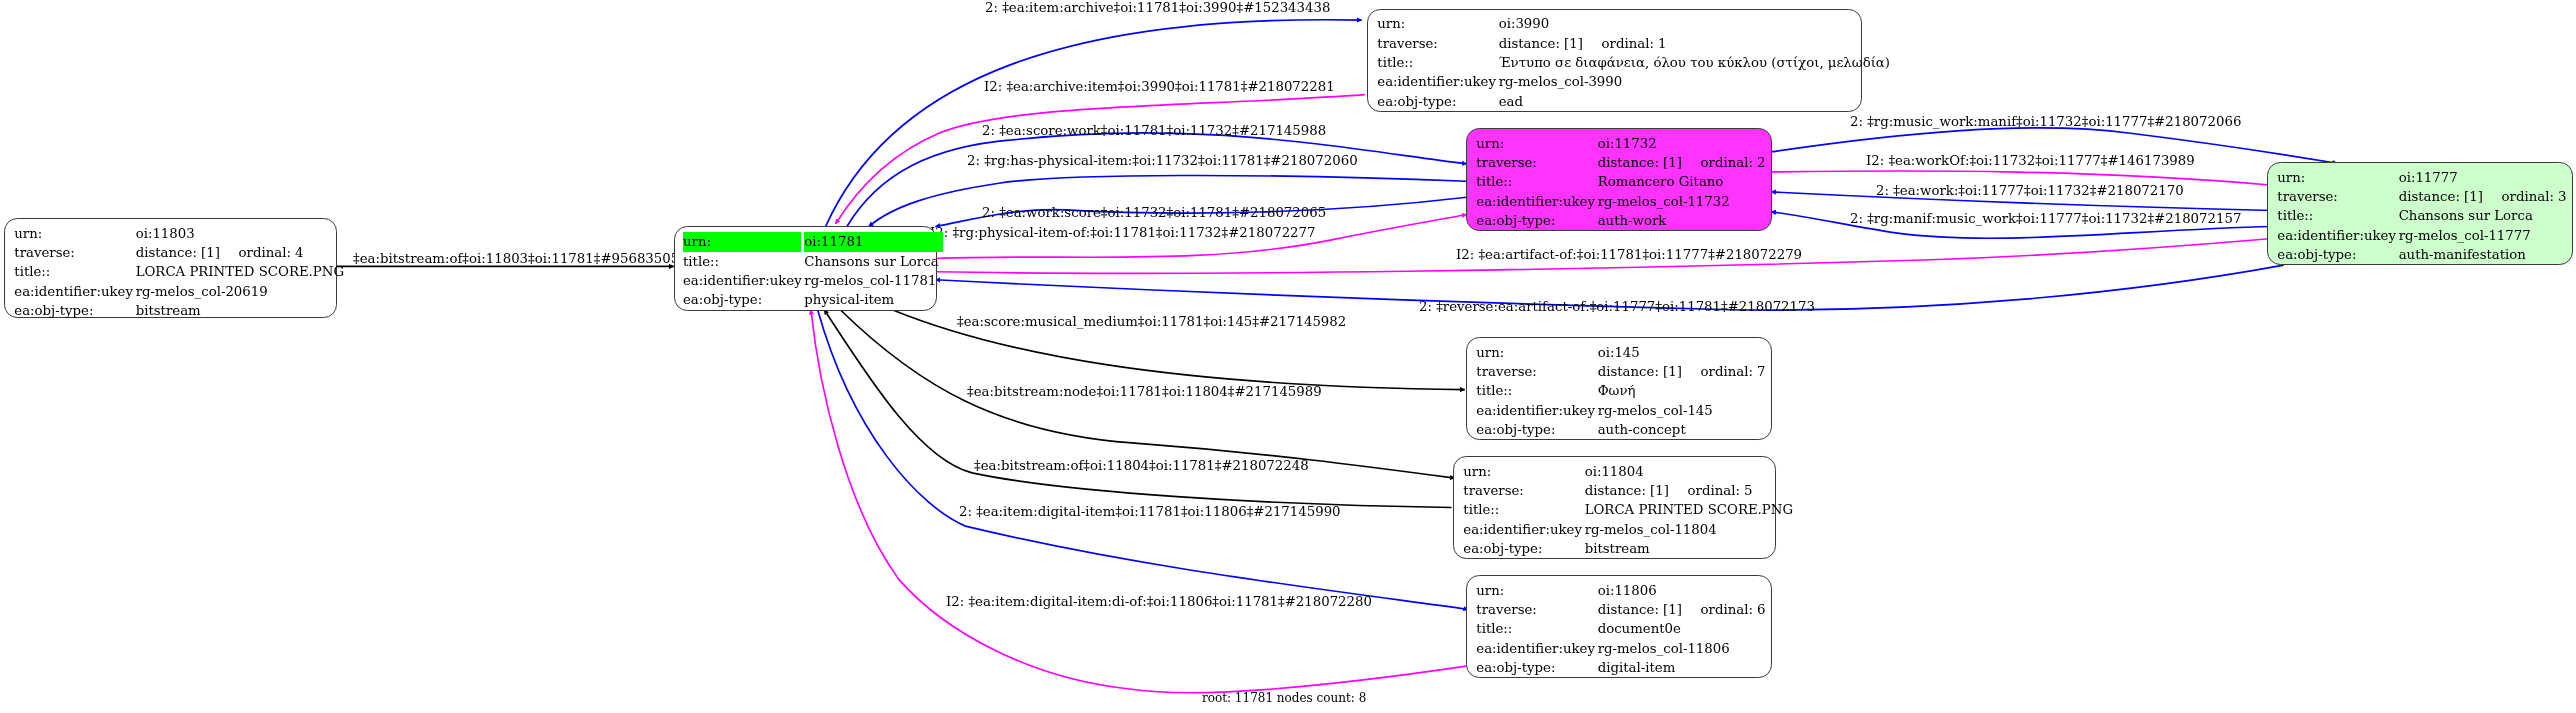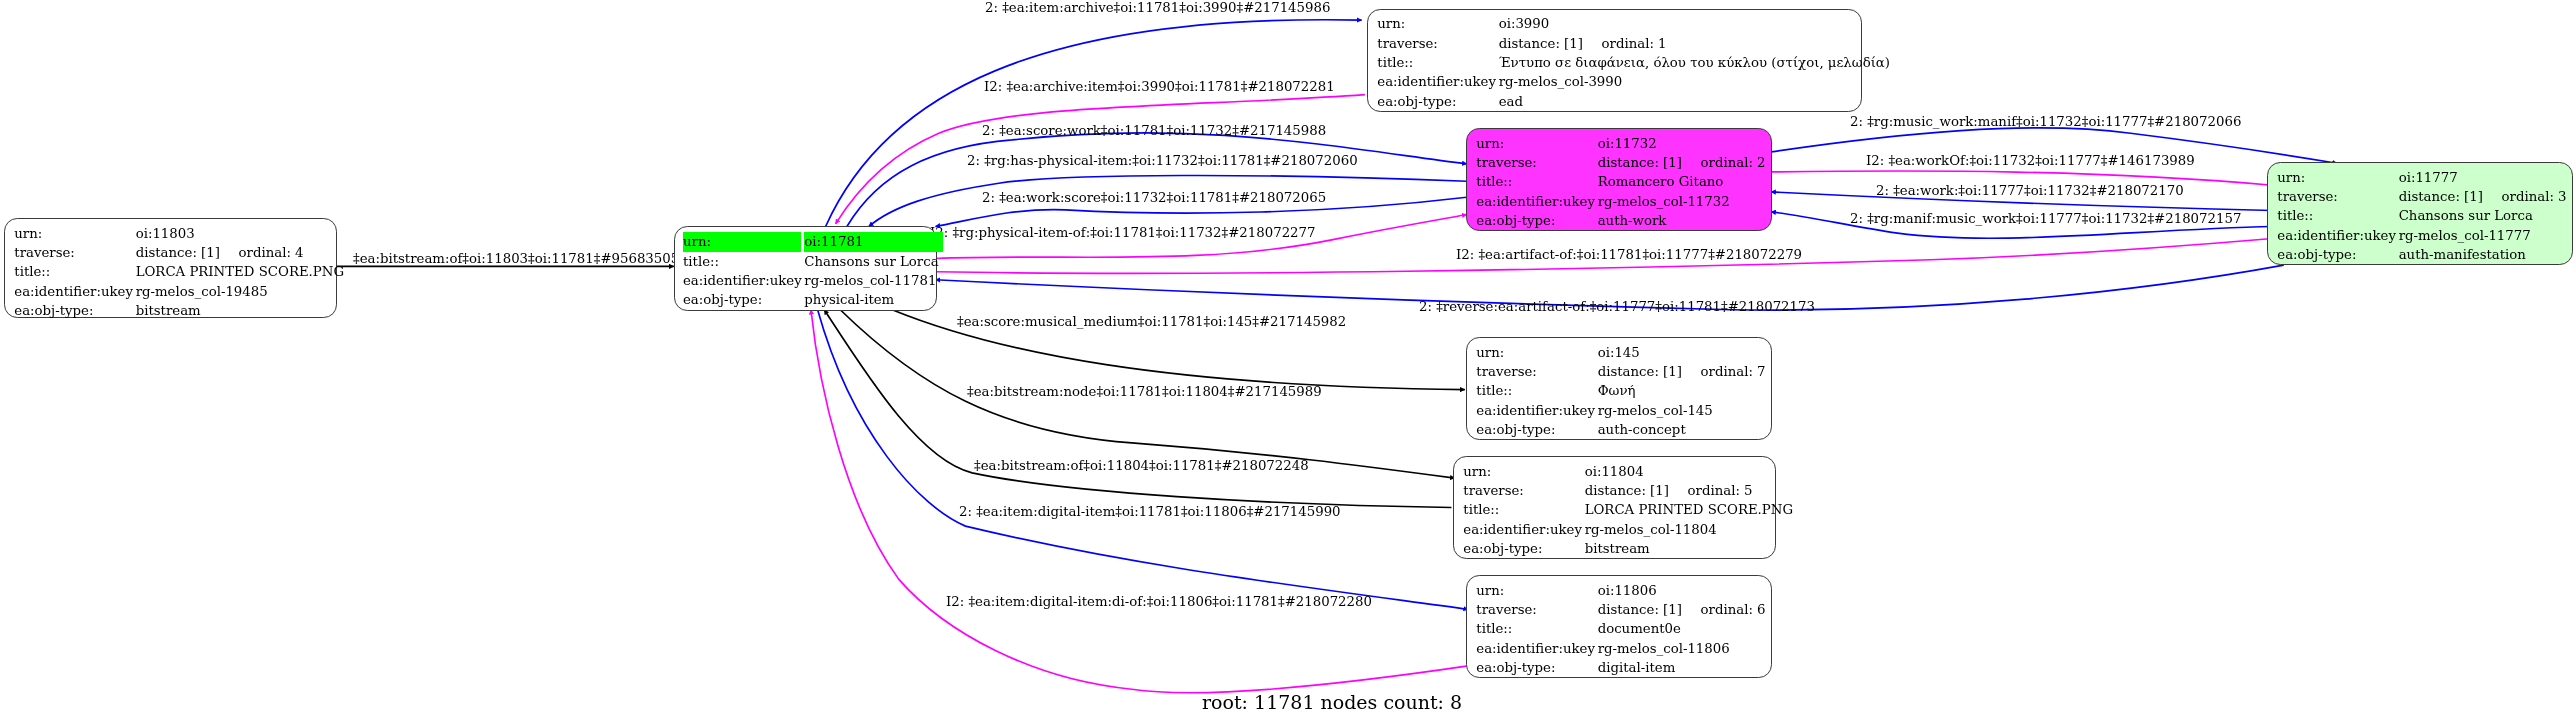--- a/index.html
+++ b/index.html
@@ -8,21 +8,21 @@
   #edges { position: absolute; left: 0; top: 0; width: 2576px; height: 714px; }
   .node { position: absolute; border: 1.7px solid #3a3a3a; border-radius: 13.3px;
           background: #ffffff; box-sizing: border-box; padding: 4.7px 9.3px 4.7px 9.3px; }
   .node table { border-collapse: separate; border-spacing: 0 0; }
   .node td { font-size: 13.3px; line-height: 19.3px; padding: 0 4px 0 0; white-space: nowrap; vertical-align: middle; }
   .node td.k { padding-right: 2.7px; margin-top: 16px; }
   .node tr.hl td { background: #00ff00; }
   .node tr.hl td.k { border-right: 3.3px solid #ffffff; }
   .node .ord { display: inline-block; margin-left: 18.6px; }
   .edge-label { position: absolute; font-size: 13.3px; white-space: nowrap; line-height: 14.6px; }
-  .footer { position: absolute; font-size: 19px; white-space: nowrap; }
+  .footer { position: absolute; font-size: 12px; white-space: nowrap; }
 </style>
 </head>
 <body>
 
 <svg id="edges" xmlns="http://www.w3.org/2000/svg" viewBox="0 0 3869 1072">
   <defs>
     <marker id="ah-blue" viewBox="0 0 10 10" refX="9" refY="5" markerWidth="8" markerHeight="8" orient="auto-start-reverse" markerUnits="userSpaceOnUse">
         <path d="M0,0 L10,5 L0,10 z" fill="#0000ff"></path>
       </marker>
     <marker id="ah-mag" viewBox="0 0 10 10" refX="9" refY="5" markerWidth="8" markerHeight="8" orient="auto-start-reverse" markerUnits="userSpaceOnUse">
@@ -48,25 +48,25 @@
     <path stroke="#0000ff" marker-end="url(#ah-blue)" d="M3430,398 C3200,440 2900,470 2600,465 C2200,455 1800,440 1405,420"></path>
     <path stroke="#000" marker-end="url(#ah-blk)" d="M1340,465 C1500,530 1750,580 2200,585"></path>
     <path stroke="#000" marker-end="url(#ah-blk)" d="M1262,465 C1380,580 1500,650 1700,665 C1900,680 2050,700 2185,718"></path>
     <path stroke="#000" marker-end="url(#ah-blk)" d="M2180,762 C1900,758 1600,740 1460,710 C1380,690 1300,560 1238,465"></path>
     <path stroke="#0000ff" marker-end="url(#ah-blue)" d="M1228,465 C1280,650 1380,760 1450,790 C1700,850 1950,880 2205,915"></path>
     <path stroke="#ff00ff" marker-end="url(#ah-mag)" d="M2205,1000 C2000,1030 1800,1050 1700,1035 C1550,1020 1420,950 1350,870 C1270,760 1230,580 1218,465"></path>
   </g>
 </svg>
 
 <div class="edge-label" style="left:353px;top:252px;">‡ea:bitstream:of‡oi:11803‡oi:11781‡#95683505</div>
-<div class="edge-label" style="left:985px;top:1.3px;">2: ‡ea:item:archive‡oi:11781‡oi:3990‡#217145986</div>
+<div class="edge-label" style="left:985px;top:1.3px;">2: ‡ea:item:archive‡oi:11781‡oi:3990‡#152343438</div>
 <div class="edge-label" style="left:984px;top:80px;">I2: ‡ea:archive:item‡oi:3990‡oi:11781‡#218072281</div>
 <div class="edge-label" style="left:982px;top:124px;">2: ‡ea:score:work‡oi:11781‡oi:11732‡#217145988</div>
 <div class="edge-label" style="left:967px;top:154px;">2: ‡rg:has-physical-item:‡oi:11732‡oi:11781‡#218072060</div>
-<div class="edge-label" style="left:982px;top:191px;">2: ‡ea:work:score‡oi:11732‡oi:11781‡#218072065</div>
+<div class="edge-label" style="left:982px;top:206px;">2: ‡ea:work:score‡oi:11732‡oi:11781‡#218072065</div>
 <div class="edge-label" style="left:930px;top:226px;">I2: ‡rg:physical-item-of:‡oi:11781‡oi:11732‡#218072277</div>
 <div class="edge-label" style="left:1850px;top:115px;">2: ‡rg:music_work:manif‡oi:11732‡oi:11777‡#218072066</div>
 <div class="edge-label" style="left:1866px;top:154px;">I2: ‡ea:workOf:‡oi:11732‡oi:11777‡#146173989</div>
 <div class="edge-label" style="left:1876px;top:184px;">2: ‡ea:work:‡oi:11777‡oi:11732‡#218072170</div>
 <div class="edge-label" style="left:1850px;top:212px;">2: ‡rg:manif:music_work‡oi:11777‡oi:11732‡#218072157</div>
 <div class="edge-label" style="left:1456px;top:248px;">I2: ‡ea:artifact-of:‡oi:11781‡oi:11777‡#218072279</div>
 <div class="edge-label" style="left:1419px;top:276px;margin-top:24px;">2: ‡reverse:ea:artifact-of:‡oi:11777‡oi:11781‡#218072173</div>
 <div class="edge-label" style="left:957px;top:315px;">‡ea:score:musical_medium‡oi:11781‡oi:145‡#217145982</div>
 <div class="edge-label" style="left:967px;top:385px;">‡ea:bitstream:node‡oi:11781‡oi:11804‡#217145989</div>
 <div class="edge-label" style="left:974px;top:459px;">‡ea:bitstream:of‡oi:11804‡oi:11781‡#218072248</div>
@@ -83,21 +83,21 @@
     <tr>
           <td class="k">traverse:</td>
           <td><span>distance: [1]</span><span class="ord">ordinal: 4</span></td>
         </tr>
     <tr>
           <td class="k">title::</td>
           <td>LORCA PRINTED SCORE.PNG</td>
         </tr>
     <tr>
           <td class="k">ea:identifier:ukey</td>
-          <td>rg-melos_col-19485</td>
+          <td>rg-melos_col-20619</td>
         </tr>
     <tr>
           <td class="k">ea:obj-type:</td>
           <td>bitstream</td>
         </tr>
   </tbody>
     </table>
 </div>
 
 <div class="node" style="left:674px;top:226px;width:263px;height:85px;padding:5.3px 8px;">

